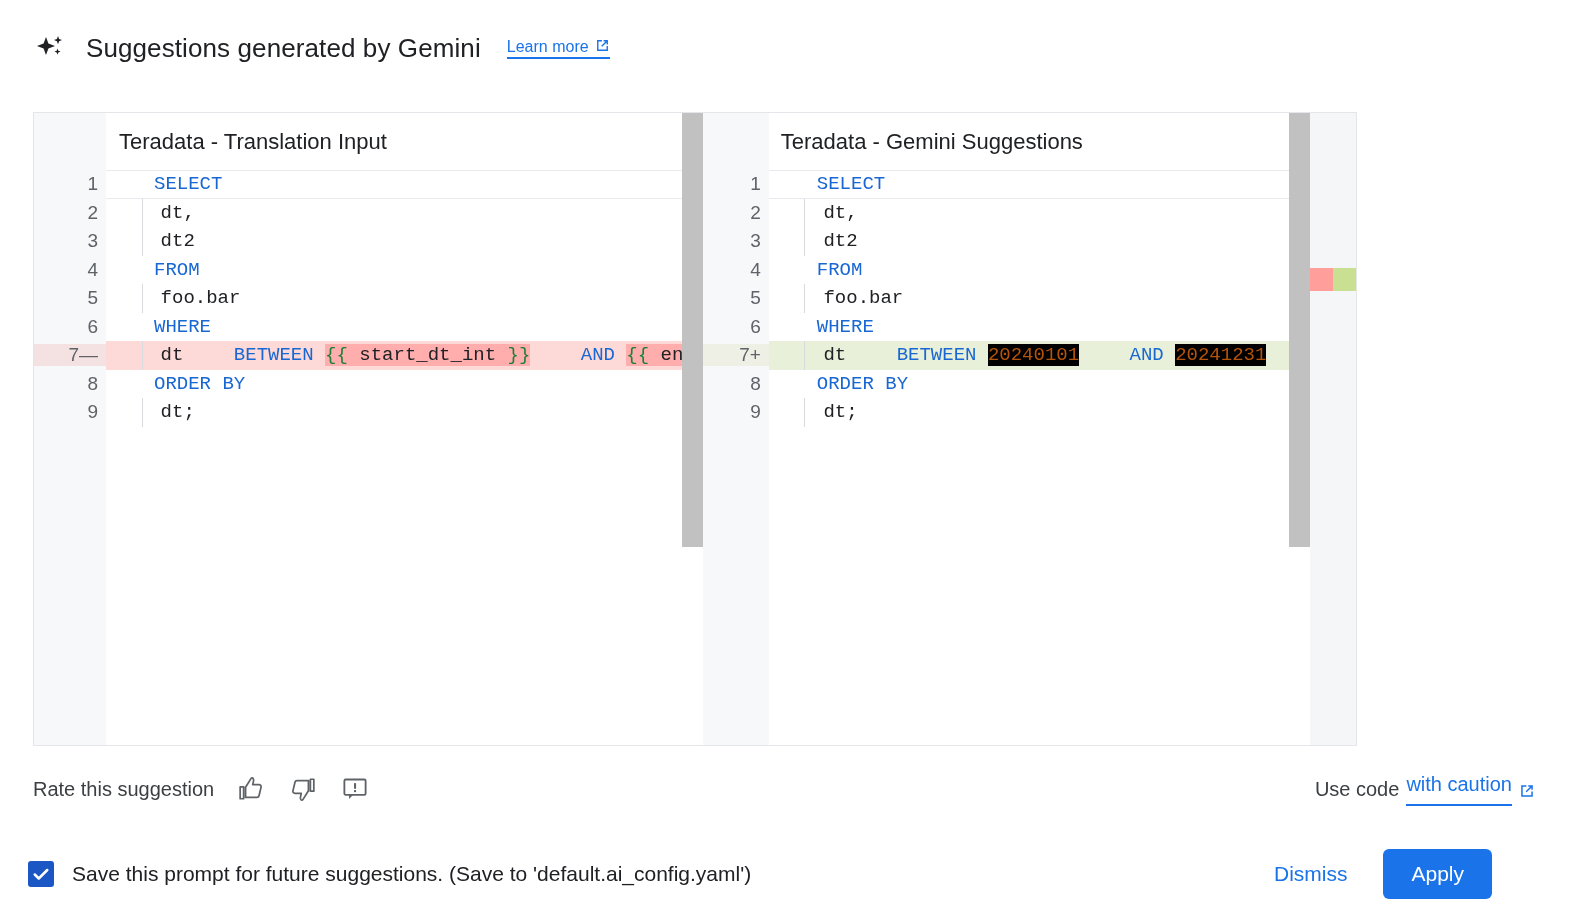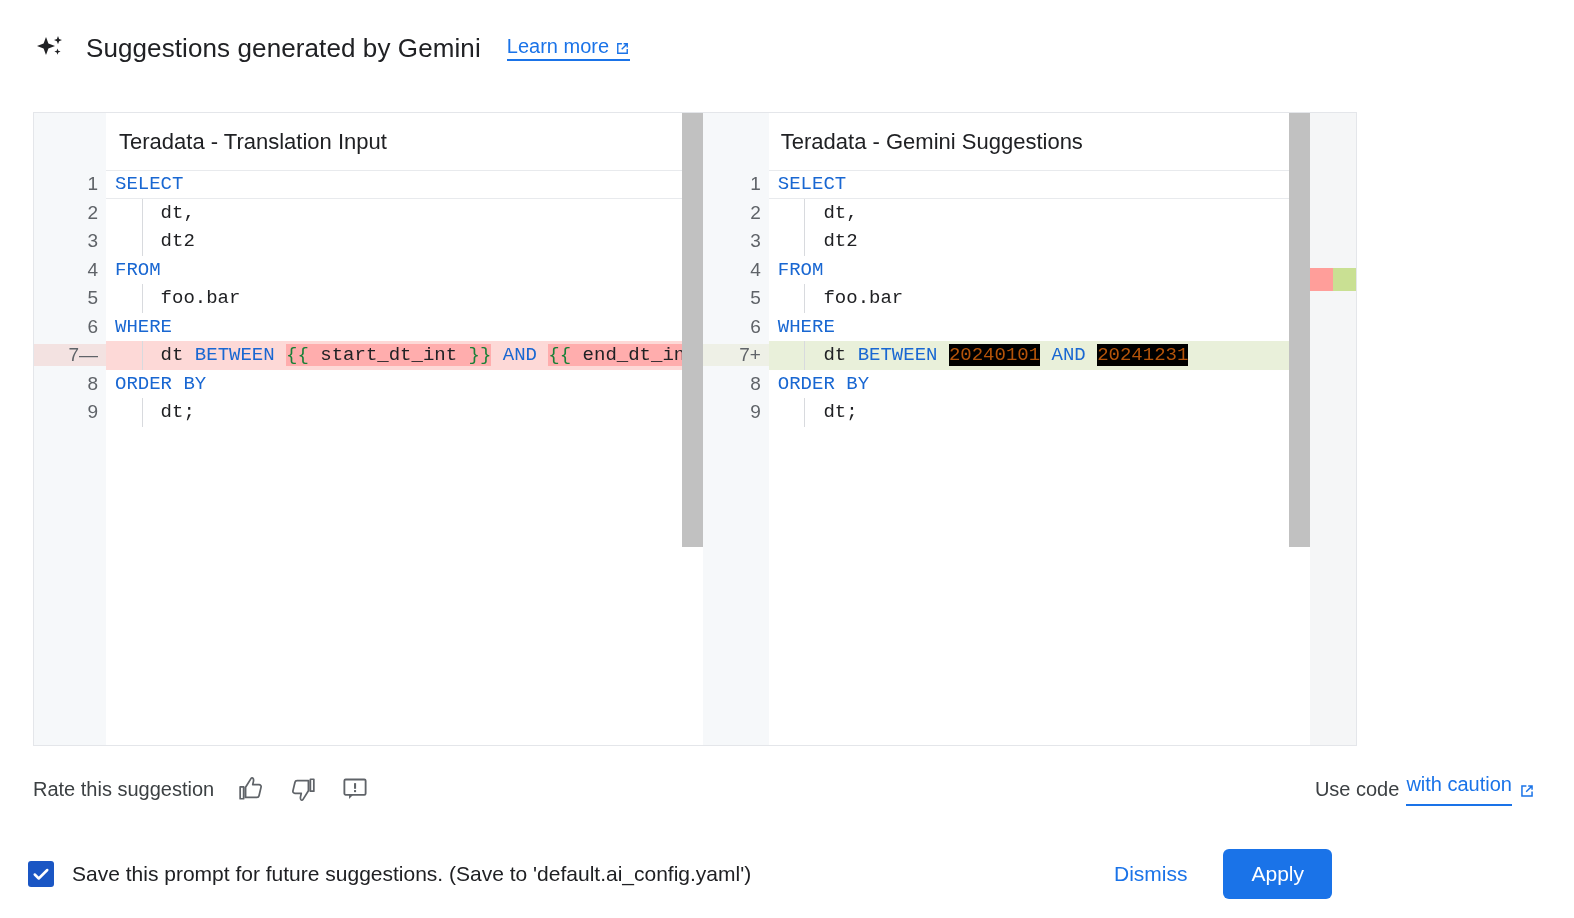--- a/index.html
+++ b/index.html
@@ -18,21 +18,21 @@
     display: flex; align-items: center; gap: 0;
     height: 44px;
   }
   .sparkle-icon { width: 34px; height: 34px; flex: 0 0 34px; position: relative; top: 1px; }
   .header-title {
     font-size: 26px; color: #202124; margin-left: 19px;
     letter-spacing: .1px; white-space: nowrap;
   }
   .learn-more {
     margin-left: 26px; display: inline-flex; align-items: center; gap: 6px;
-    font-size: 20px; color: #1a73e8; text-decoration: none;
+    font-size: 16px; color: #1a73e8; text-decoration: none;
     border-bottom: 2px solid #1a73e8; padding-bottom: 1px;
     cursor: pointer; white-space: nowrap;
   }
   .ext-icon { width: 15px; height: 15px; display: inline-block; position: relative; top: -1px; }
 
   
   .diff-wrap {
     position: absolute; left: 33px; top: 112px;
     width: 1324px; height: 634px;
     border: 1px solid #e4e6ea;
@@ -93,21 +93,21 @@
     background: #ffffff;
     border-top: 1px solid #e8eaed; border-bottom: 1px solid #e8eaed;
   }
 
   
   .iguide {
     position: absolute; top: 0; bottom: 0; width: 1px; background: #d8dade; z-index: 1;
   }
 
   
-  .kw   { color: #1967d2; }
+  .kw   { color: #1967d2; margin-left: 39px; }
   .plain{ color: #202124; }
   .brace{ color: #188038; }
   .num  { color: #b45309; }
   .w-del { background: #ffadad; }
   .w-ins { background: #000000; }
 
   
   .vscroll {
     position: absolute; top: 0; width: 21px; height: 100%;
     background: transparent; z-index: 5; cursor: pointer;
@@ -139,21 +139,21 @@
     font-size: 20px; color: #3c4043; white-space: nowrap;
   }
   .caution-link {
     color: #1a73e8; text-decoration: none; margin-left: 7px;
     border-bottom: 2px solid #1a73e8; padding-bottom: 8px; cursor: pointer;
   }
   .use-code .ext-icon { margin-left: 7px; }
 
   
   .footer {
-    position: absolute; left: 28px; top: 846px; width: 1304px; height: 56px;
+    position: absolute; left: 28px; top: 846px; width: 1464px; height: 56px;
     display: flex; align-items: center;
   }
   .checkbox {
     width: 26px; height: 26px; flex: 0 0 26px; border-radius: 3px;
     background: #1a56c4; display: inline-flex; align-items: center; justify-content: center;
     cursor: pointer;
   }
   .footer-label { margin-left: 18px; font-size: 21px; color: #202124; white-space: nowrap; }
   .btn-dismiss {
     margin-left: auto; font-size: 21px; color: #1a73e8; background: none; border: none;

